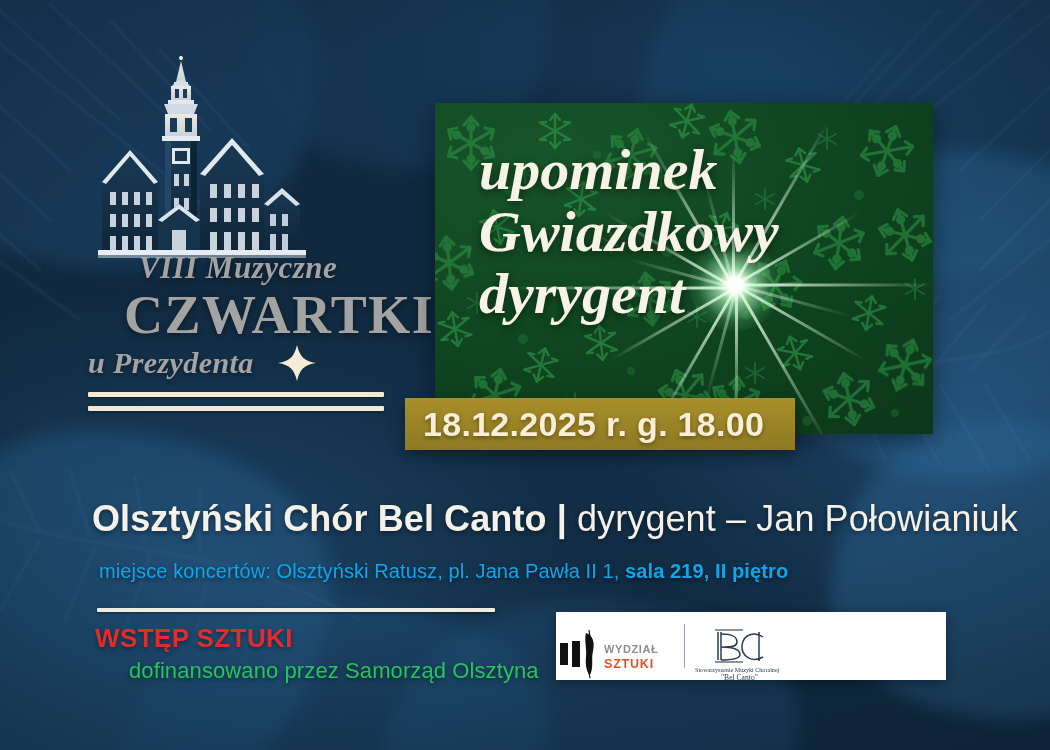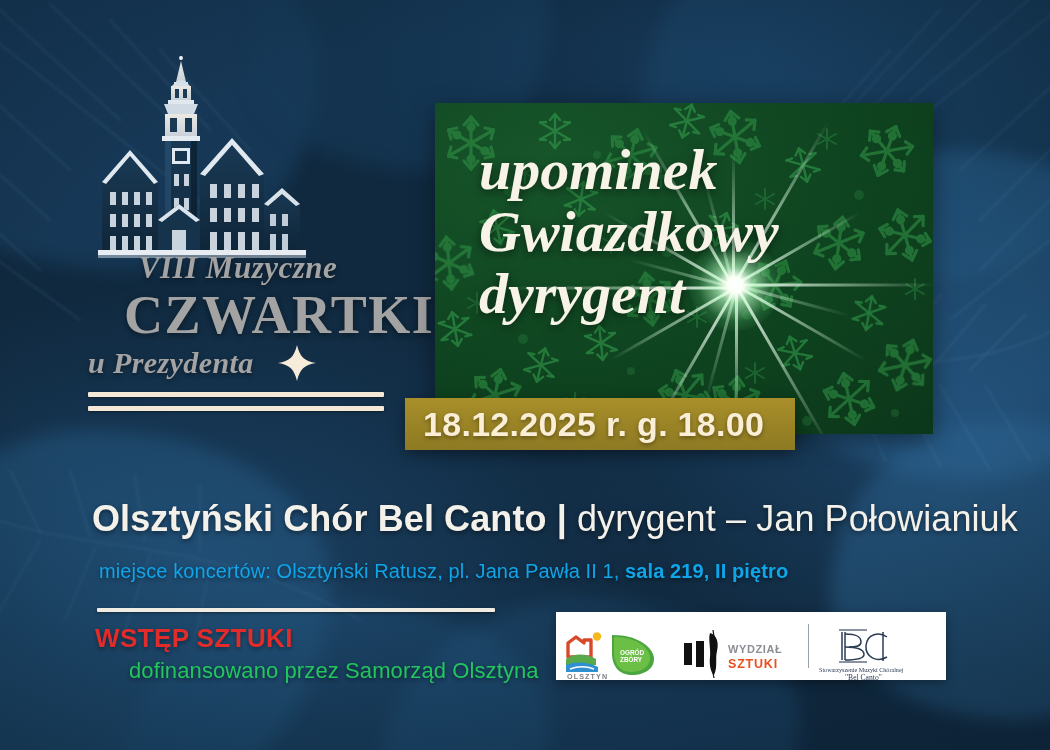--- a/index.html
+++ b/index.html
@@ -422,34 +422,20 @@
   <div class="venue">
     <span>miejsce koncertów: Olsztyński Ratusz, pl. Jana Pawła II 1, </span><b>sala 219, II piętro</b>
   </div>
 
   <div class="hr-left"></div>
   <div class="free">WSTĘP SZTUKI</div>
   <div class="funded">dofinansowano przez Samorząd Olsztyna</div>
 
   <div class="logostrip">
 
-    <div class="logo logo-olsztyn">
-      <svg width="104" height="50" viewBox="0 0 104 50" aria-hidden="true">
-        <circle cx="41" cy="7.5" r="4.2" fill="#f5b91f"></circle>
-        <path d="M12 28 L12 14 L20 8 L28 14 L28 11 L35 11 L35 28 Z" fill="none" stroke="#d8492b" stroke-width="3.4" stroke-linejoin="round"></path>
-        <path d="M10 30 C18 24 30 24 40 30 L40 36 L10 36 Z" fill="#58a94a"></path>
-        <path d="M10 36 C20 32 32 33 42 38 L42 43 L10 43 Z" fill="#2f8fd0"></path>
-        <path d="M14 40 C22 37 30 37 38 40" stroke="#ffffff" stroke-width="1.4" fill="none"></path>
-        <text x="11" y="49.5" font-family="Liberation Sans, sans-serif" font-size="7.2" letter-spacing="1.1" fill="#7b7f84" font-weight="700">OLSZTYN</text>
-        <path d="M56 6 C84 6 98 20 98 30 C98 40 88 46 76 46 C62 46 56 36 56 24 Z" fill="#4ca63f"></path>
-        <path d="M58 8 C82 8 94 20 94 29 C94 38 85 43 75 43 C63 43 58 34 58 23 Z" fill="#6cbf45"></path>
-        <text x="64" y="26" font-family="Liberation Sans, sans-serif" font-size="6.4" fill="#ffffff" font-weight="700">OGRÓD</text>
-        <text x="64" y="33" font-family="Liberation Sans, sans-serif" font-size="6.4" fill="#ffffff" font-weight="700">ZBÓRY</text>
-      </svg>
-    </div>
 
     <div class="logo logo-sztuki">
       <svg width="112" height="50" viewBox="0 0 112 50" aria-hidden="true">
         <rect x="4" y="14" width="8" height="22" fill="#111111"></rect>
         <rect x="16" y="12" width="8" height="26" fill="#111111"></rect>
         <path d="M30 4 C37 6 39 14 37 22 C35 30 38 38 34 46 C31 44 29 36 30 28 C31 20 28 10 30 4 Z" fill="#111111"></path>
         <path d="M33 1 L34 8 M33 44 L34 49" stroke="#111111" stroke-width="1.2"></path>
         <text x="48" y="24" font-family="Liberation Sans, sans-serif" font-size="11" letter-spacing="0.6" fill="#8b8f94" font-weight="700">WYDZIAŁ</text>
         <text x="48" y="39" font-family="Liberation Sans, sans-serif" font-size="12.5" letter-spacing="0.8" fill="#e8501f" font-weight="700">SZTUKI</text>
       </svg>

